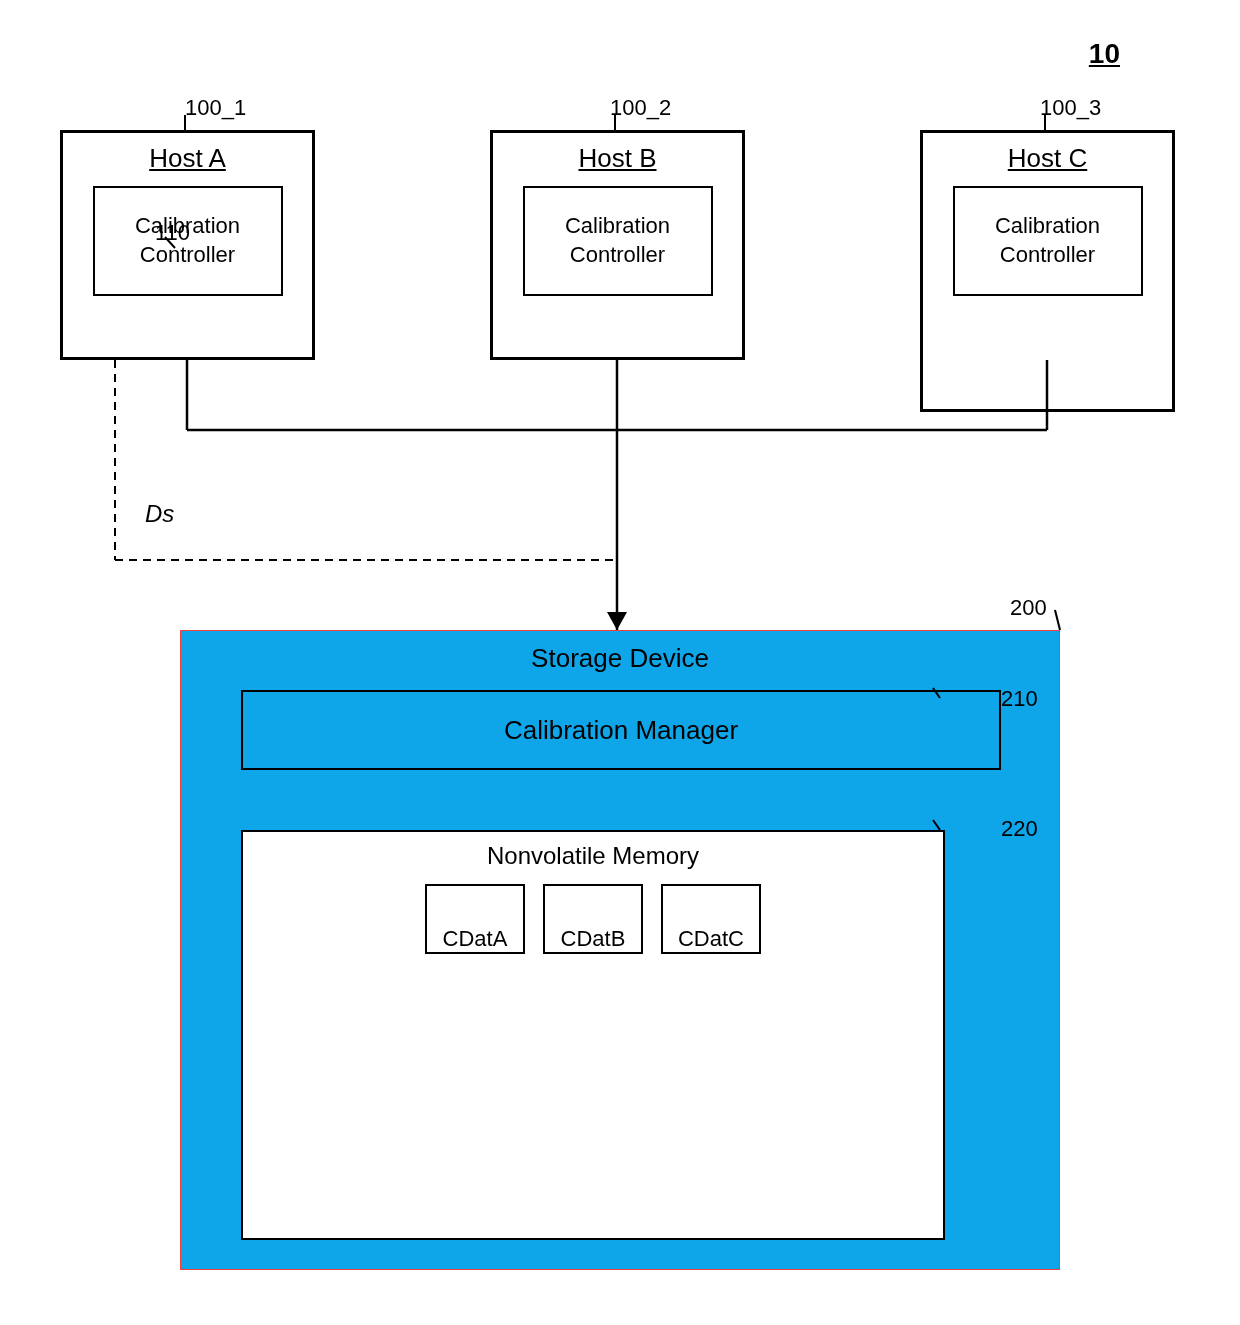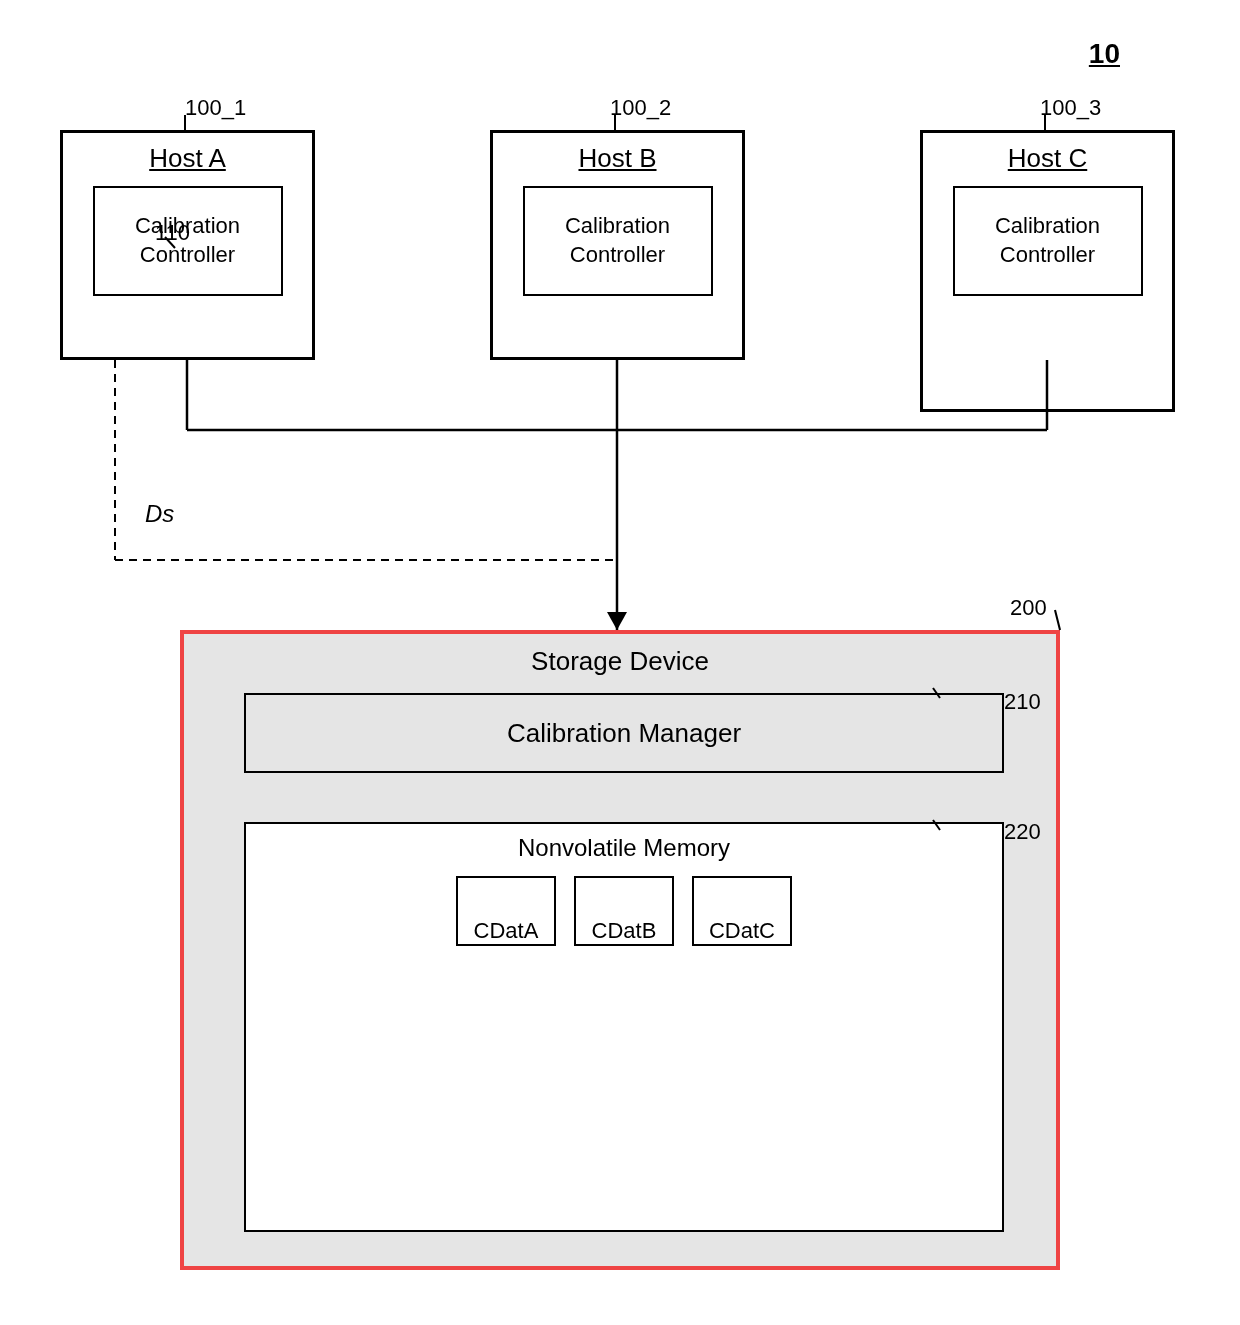--- a/index.html
+++ b/index.html
@@ -56,22 +56,22 @@
     }
     
     .ref-label {
       position: absolute;
       font-size: 22px;
       font-weight: normal;
     }
     
     .storage-box {
       position: absolute;
-      border: 4px solid #ef4444;
-      background: #e5e5e5;
+      border: 1px solid #ef4444;
+      background: #0ea5e9;
     }
     .storage-title {
       font-size: 26px;
       text-align: center;
       margin-top: 12px;
       margin-bottom: 16px;
     }
     .cal-manager-box {
       border: 2px solid #000;
       margin: 0 auto 0 auto;
@@ -158,21 +158,21 @@
 
   <div class="storage-box" style="left:180px; top:630px; width:880px; height:640px;">
     <div class="storage-title">Storage Device</div>
 
     <div class="cal-manager-box" style="width:760px; height:80px; margin-left:60px;">
       <div class="cal-manager-label">Calibration Manager</div>
     </div>
 
     <div class="ref-label" style="position:absolute; left:820px; top:55px; font-size:22px;">210</div>
 
-    <div class="nonvol-box" style="left:60px; top:188px; width:760px; height:410px;">
+    <div class="nonvol-box" style="left:60px; top:199px; width:704px; height:410px;">
       <div class="nonvol-title">Nonvolatile Memory</div>
       <div class="cdat-row">
         <div class="cdat-box">
           <span>CDatA</span>
         </div>
         <div class="cdat-box">
           <span>CDatB</span>
         </div>
         <div class="cdat-box">
           <span>CDatC</span>

